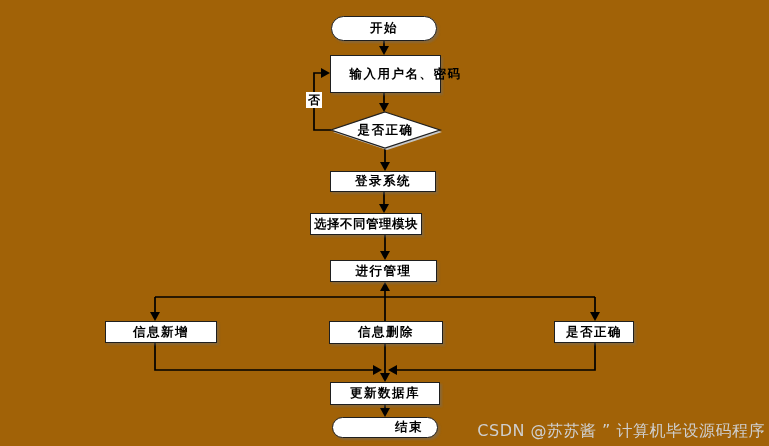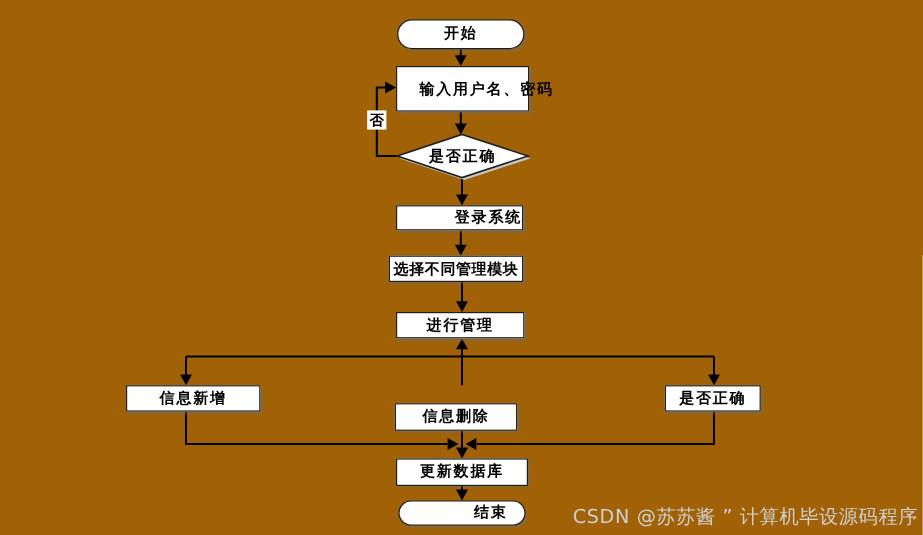--- a/index.html
+++ b/index.html
@@ -35,25 +35,25 @@
     font-weight: bold;
     color: #000000;
     letter-spacing: 1.5px;
     white-space: nowrap;
   }
   .terminator { border-radius: 999px; }
   .node-start  { left: 331px; top: 16px;  width: 106px; height: 25px; }
   .node-input  { left: 330px; top: 55px;  width: 111px; height: 38px; padding-left: 40px; }
   .node-check  { left: 331px; top: 112px; width: 109px; height: 36px;
                  background: transparent; border: none; box-shadow: none; }
-  .node-login  { left: 330px; top: 171px; width: 106px; height: 21px; justify-content: flex-end; }
-  .node-select { left: 324px; top: 213px; width: 112px; height: 22px; letter-spacing: 0.5px; text-align: right; }
+  .node-login  { left: 330px; top: 171px; width: 106px; height: 21px; }
+  .node-select { left: 310px; top: 213px; width: 112px; height: 22px; letter-spacing: 0.5px; text-align: right; }
   .node-manage { left: 330px; top: 260px; width: 107px; height: 22px; }
   .node-add    { left: 105px; top: 321px; width: 112px; height: 22px; }
-  .node-delete { left: 329px; top: 321px; width: 102px; height: 23px; margin-top: 15px; }
+  .node-delete { left: 329px; top: 321px; width: 114px; height: 23px; }
   .node-modify { left: 554px; top: 321px; width: 80px;  height: 22px; }
   .node-update { left: 330px; top: 382px; width: 110px; height: 23px; }
   .node-end    { left: 332px; top: 417px; width: 106px; height: 21px; padding-left: 48px; }
   .edge-label {
     position: absolute;
     left: 306px;
     top: 92px;
     width: 16px;
     height: 16px;
     background: #ffffff;

